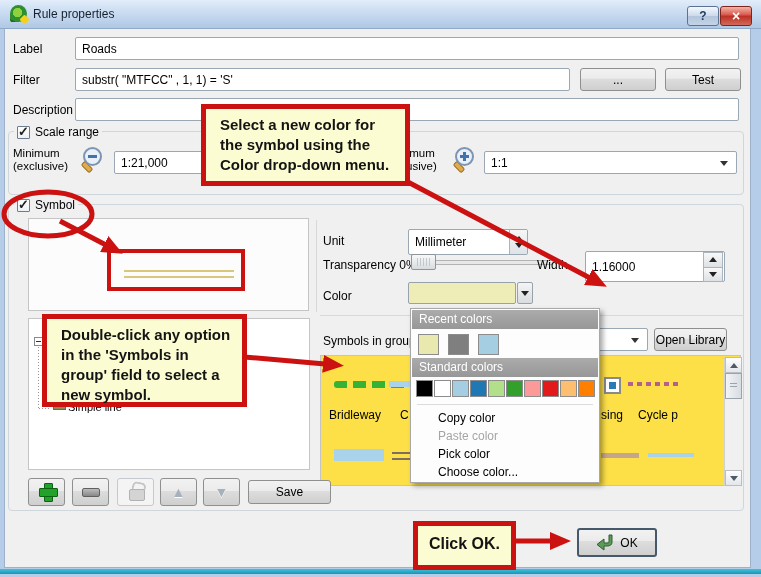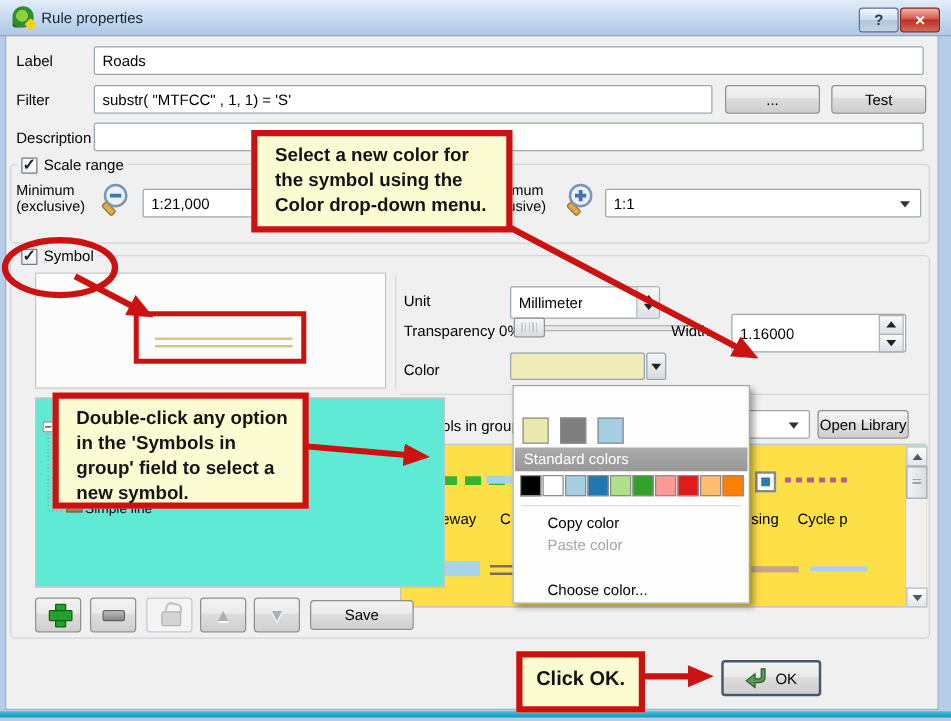--- a/index.html
+++ b/index.html
@@ -243,21 +243,21 @@
       <div class="sb-btn" style="top:0">
           <span class="tri-up"></span>
         </div>
       <div class="sb-thumb" style="top:16px;height:26px"></div>
       <div class="sb-btn" style="top:113px">
           <span class="tri-down"></span>
         </div>
     </div>
   </div>
 
-  <div class="panel" style="left:28px;top:318px;width:328px;height:152px;background:#5eead4">
+  <div class="panel" style="left:28px;top:318px;width:282px;height:152px;background:#ffffff">
     <div class="tree-expander" style="left:5px;top:18px"></div>
     <div class="dotv" style="left:9px;top:28px;height:61px"></div>
     <div class="doth" style="left:10px;top:89px;width:11px"></div>
     <div class="tree-line-icon" style="left:24px;top:85px;width:13px;height:6px"></div>
     <span class="sym-label" style="left:39px;top:82px;font-size:11px">Simple line</span>
   </div>
 
   <div class="btn" style="left:28px;top:478px;width:37px;height:28px">
       <span style="position:relative;width:37px;height:28px">
         <i class="plus-v" style="position:absolute"></i>
@@ -284,37 +284,39 @@
     </div>
 
   <div class="btn default" style="left:577px;top:528px;width:80px;height:29px">
     <svg width="20" height="17" viewBox="0 0 20 17">
         <path d="M16 1 L16 8 Q16 12 11 12 L8 12 L8 16 L1 10.5 L8 5 L8 9 L11 9 Q13 9 13 8 L13 1 Z" fill="#5b9a5b" stroke="#2e5e2a" stroke-width="1"></path>
       </svg>
     <span>OK</span>
   </div>
 
   <div class="dropdown-menu" style="left:410px;top:308px;width:190px;height:175px">
+    <div class="menu-header" style="top:1px">Recent colors</div>
     <div class="swatch sw-lg" style="left: 7px; top: 25px; background: rgb(233, 233, 175);"></div>
     <div class="swatch sw-lg" style="left: 37px; top: 25px; background: rgb(127, 127, 127);"></div>
     <div class="swatch sw-lg" style="left: 67px; top: 25px; background: rgb(166, 206, 227);"></div>
     <div class="menu-header" style="top:49px">Standard colors</div>
     <div class="swatch sw-sm" style="left: 5px; top: 71px; background: rgb(0, 0, 0);"></div>
     <div class="swatch sw-sm" style="left: 23px; top: 71px; background: rgb(255, 255, 255);"></div>
     <div class="swatch sw-sm" style="left: 41px; top: 71px; background: rgb(166, 206, 227);"></div>
     <div class="swatch sw-sm" style="left: 59px; top: 71px; background: rgb(31, 120, 180);"></div>
     <div class="swatch sw-sm" style="left: 77px; top: 71px; background: rgb(178, 223, 138);"></div>
     <div class="swatch sw-sm" style="left: 95px; top: 71px; background: rgb(51, 160, 44);"></div>
     <div class="swatch sw-sm" style="left: 113px; top: 71px; background: rgb(251, 154, 153);"></div>
     <div class="swatch sw-sm" style="left: 131px; top: 71px; background: rgb(227, 26, 28);"></div>
     <div class="swatch sw-sm" style="left: 149px; top: 71px; background: rgb(253, 191, 111);"></div>
     <div class="swatch sw-sm" style="left: 167px; top: 71px; background: rgb(255, 127, 0);"></div>
     <div class="menu-sep" style="top:95px"></div>
     <div class="menu-item" style="top:100px">Copy color</div>
     <div class="menu-item disabled" style="top:118px">Paste color</div>
+    <div class="menu-item" style="top:136px">Pick color</div>
     <div class="menu-item" style="top:154px">Choose color...</div>
   </div>
 
   <div class="red-rect" style="left:107px;top:249px;width:138px;height:42px"></div>
   <div class="callout" style="left:201px;top:104px;width:209px;height:82px"><span>Select a new color for the symbol using the Color drop-down menu.</span></div>
   <div class="callout" style="left:42px;top:314px;width:205px;height:93px"><span>Double-click any option in the 'Symbols in group' field to select a new symbol.</span></div>
   <div class="callout center" style="left:413px;top:521px;width:103px;height:49px"><span>Click OK.</span></div>
 
   <svg class="overlay" width="761" height="577" viewBox="0 0 761 577">
     <defs>

